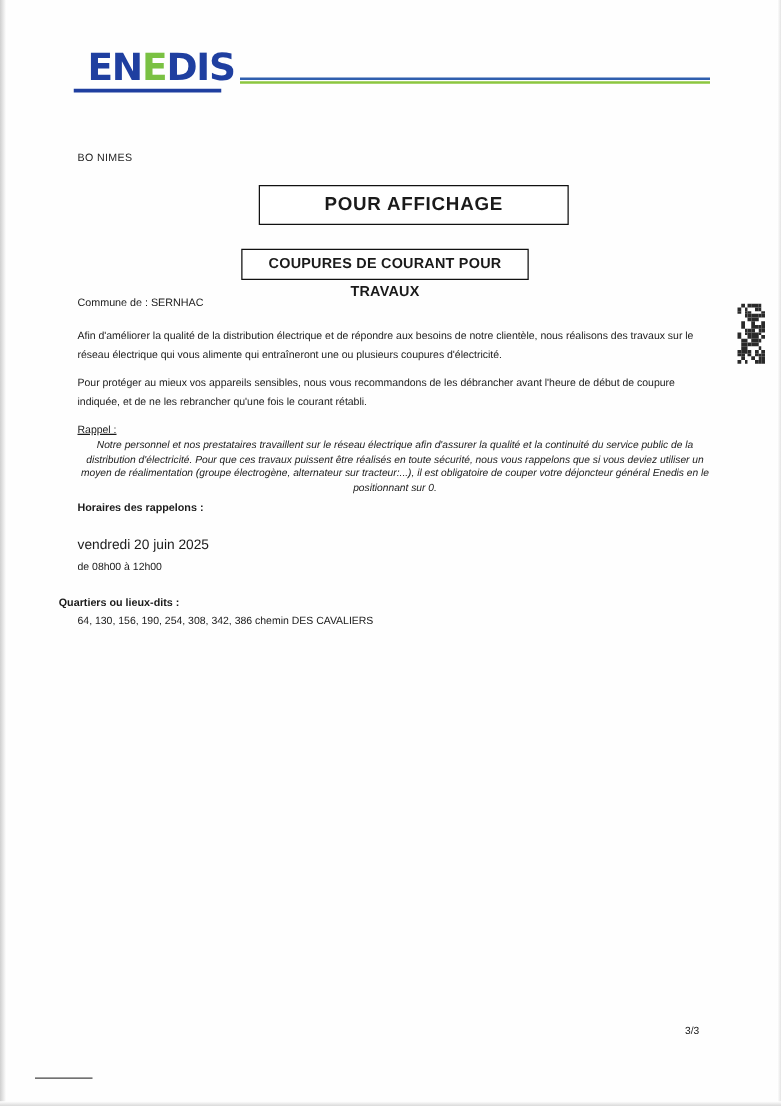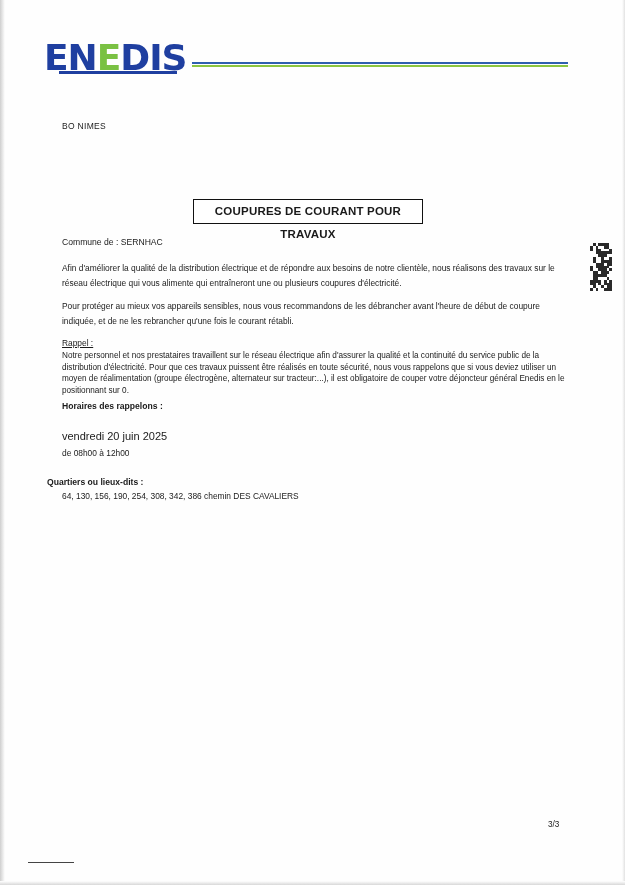--- a/index.html
+++ b/index.html
@@ -25,25 +25,25 @@
   }
   
   .header {
     position: absolute;
     left: 0; top: 18px;
     width: 625px;
     height: 48px;
   }
   .logo {
     position: absolute;
-    left: 44px;
+    left: 70px;
     top: 22px;
     font-family: "DejaVu Sans", sans-serif;
     font-weight: bold;
-    font-size: 36px;
+    font-size: 30px;
     letter-spacing: -1px;
     color: #1f3fa0;
     line-height: 1;
   }
   .logo .grn { color: #7ac143; }
   .logo-underline {
     position: absolute;
     left: 59px;
     top: 53px;
     width: 118px;
@@ -125,22 +125,24 @@
     top: 338px;
     font-size: 8.4px;
     text-decoration: underline;
   }
   .rappel-body {
     position: absolute;
     left: 62px;
     top: 350px;
     width: 508px;
     font-size: 8.2px;
+    font-style: italic;
     line-height: 11.6px;
     color: #1a1a1a;
+    text-align: center;
   }
   .horaires-title {
     position: absolute;
     left: 62px;
     top: 401px;
     font-size: 8.6px;
     font-weight: bold;
   }
   .horaire-line1 {
     position: absolute;
@@ -232,20 +234,21 @@
 
   <div class="header">
     <div class="logo"><span>EN</span><span class="grn">E</span><span>DIS</span></div>
     <div class="logo-underline"></div>
     <div class="rule-blue"></div>
     <div class="rule-green"></div>
   </div>
 
   <div class="bo-label">BO NIMES</div>
 
+  <div class="box box-affichage">POUR AFFICHAGE</div>
 
   <div class="box box-coupures">COUPURES DE COURANT POUR TRAVAUX</div>
 
   <div class="commune">Commune de : SERNHAC</div>
 
   <div class="para p1">Afin d'améliorer la qualité de la distribution électrique et de répondre aux besoins de notre clientèle, nous réalisons des travaux sur le réseau électrique qui vous alimente qui entraîneront une ou plusieurs coupures d'électricité.</div>
   <div class="para p2">Pour protéger au mieux vos appareils sensibles, nous vous recommandons de les débrancher avant l'heure de début de coupure indiquée, et de ne les rebrancher qu'une fois le courant rétabli.</div>
 
   <div class="rappel-title">Rappel :</div>
   <div class="rappel-body">Notre personnel et nos prestataires travaillent sur le réseau électrique afin d'assurer la qualité et la continuité du service public de la distribution d'électricité. Pour que ces travaux puissent être réalisés en toute sécurité, nous vous rappelons que si vous deviez utiliser un moyen de réalimentation (groupe électrogène, alternateur sur tracteur:...), il est obligatoire de couper votre déjoncteur général Enedis en le positionnant sur 0.</div>

